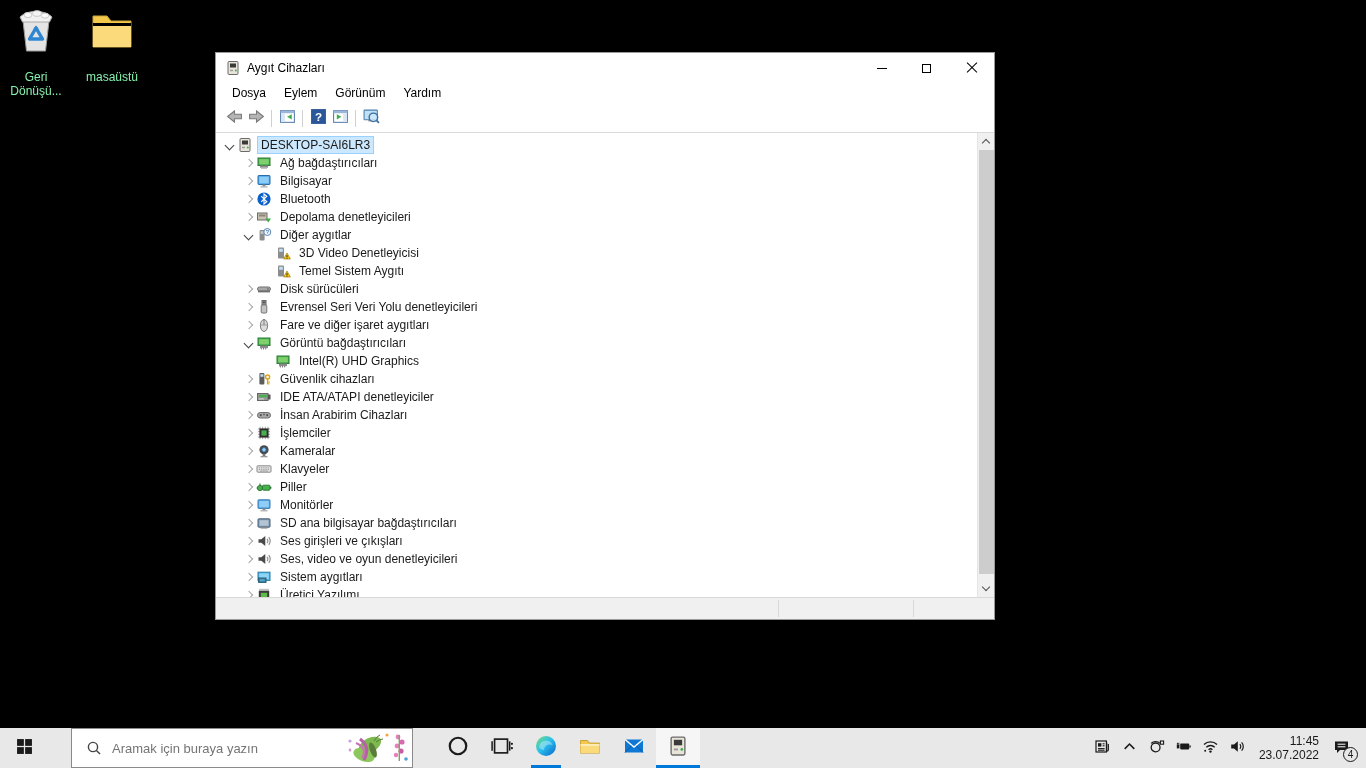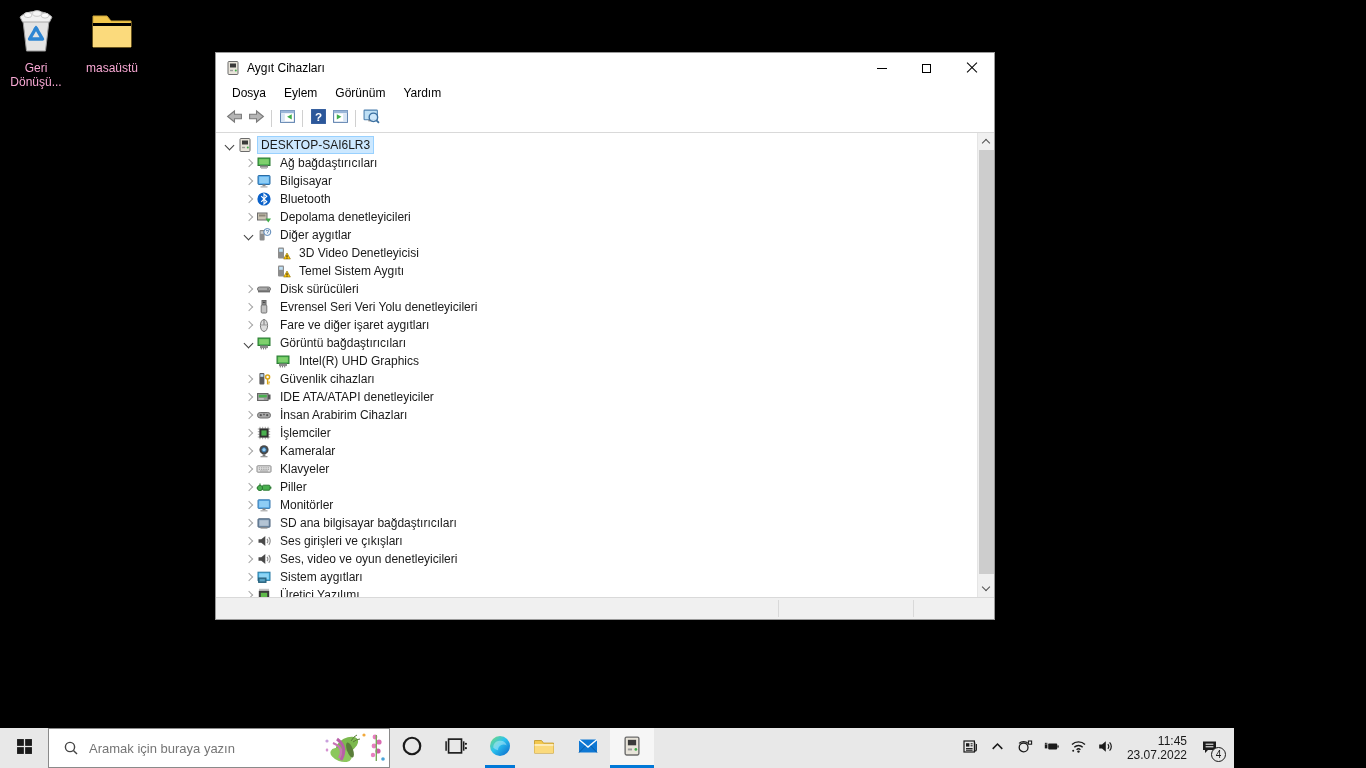--- a/index.html
+++ b/index.html
@@ -3,21 +3,21 @@
 <meta charset="utf-8">
 <style>
   * { margin:0; padding:0; box-sizing:border-box; }
   html,body { width:1366px; height:768px; overflow:hidden; background:#000;
     font-family:"Liberation Sans","DejaVu Sans",sans-serif; }
 
   
   #desktop { position:absolute; inset:0; background:#000; }
   .desktop-icon { position:absolute; width:72px; text-align:center; cursor:default; }
   .desktop-icon .dico { width:48px; height:48px; margin:0 auto; }
-  .desktop-icon .dlabel { display:block; margin-top:3px; color:#f9a8d4; font-size:12px;
+  .desktop-icon .dlabel { display:block; margin-top:12px; color:#86efac; font-size:12px;
     line-height:14px; text-shadow:1px 1px 2px #000, 0 0 3px #000; word-wrap:break-word; }
 
   
   #dm-window { position:absolute; left:215px; top:52px; width:780px; height:568px;
     background:#fff; border:1px solid #9a9a9a; box-shadow:0 0 14px rgba(0,0,0,0.55);
     display:flex; flex-direction:column; }
   #titlebar { height:30px; display:flex; align-items:center; background:#fff; flex:0 0 30px; }
   #titlebar .ticon { width:16px; height:16px; margin:0 6px 0 9px; }
   #titlebar .ttext { font-size:12px; color:#000; }
   #win-controls { margin-left:auto; display:flex; height:100%; }
@@ -61,22 +61,22 @@
     border-right:1.5px solid #505050; border-bottom:1.5px solid #505050; }
   #sb-up { top:0; } #sb-up::before { top:7px; transform:rotate(-135deg); }
   #sb-down { bottom:0; } #sb-down::before { top:4px; transform:rotate(45deg); }
   #sb-thumb { position:absolute; left:1px; top:17px; width:15px; height:calc(100% - 40px);
     background:#cdcdcd; }
 
   #statusbar { flex:0 0 22px; background:#f0f0f0; border-top:1px solid #d9d9d9; position:relative; }
   .sb-sep { position:absolute; top:2px; bottom:2px; width:1px; background:#d9d9d9; }
 
   
-  #taskbar { position:absolute; left:0; bottom:0; width:1234px; height:40px; background:#e8e8e8;
-    display:flex; align-items:stretch; }
+  #taskbar { position:absolute; left:0; bottom:0; width:1366px; height:40px; background:#e8e8e8;
+    display:flex; align-items:stretch;gap:23px; }
   #start-btn { width:48px; display:flex; align-items:center; justify-content:center; }
   #start-btn svg { width:17px; height:17px; }
   #search-box { width:342px; background:#fff; border:1px solid #8a8a8a; display:flex;
     align-items:center; position:relative; }
   #search-box .sicon { margin:0 10px 0 14px; width:16px; height:16px; }
   #search-box .stext { font-size:13px; color:#5f5f5f; border:none; outline:none; flex:1 1 auto;
     font-family:inherit; background:transparent; }
   #search-art { width:72px; height:38px; flex:0 0 72px; }
   .tb-app { width:44px; display:flex; align-items:center; justify-content:center; position:relative; }
   .tb-app svg { width:22px; height:22px; }

